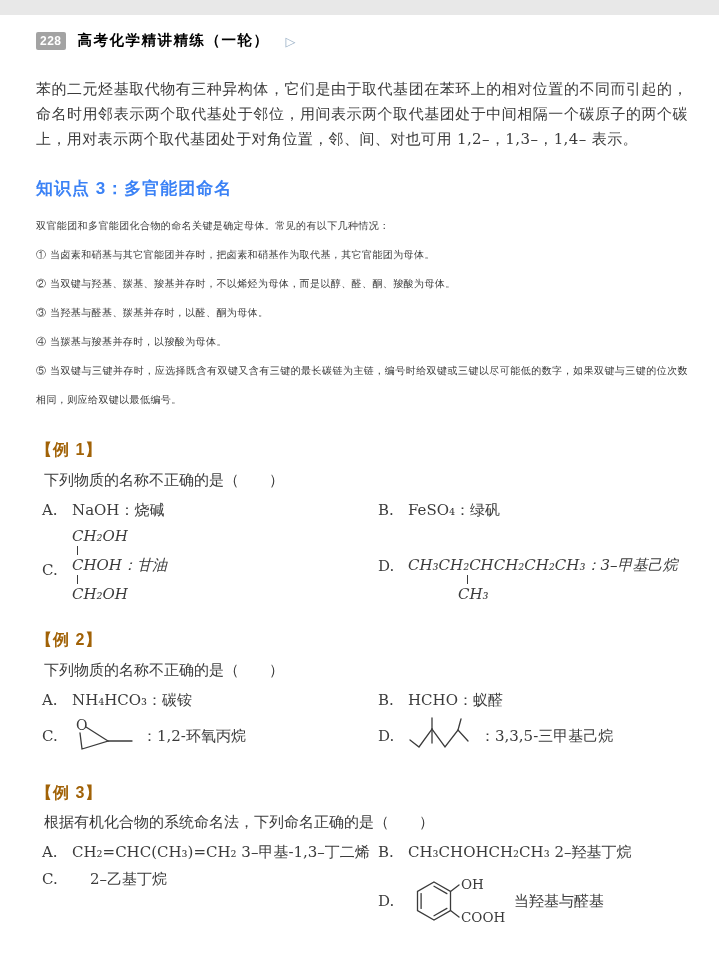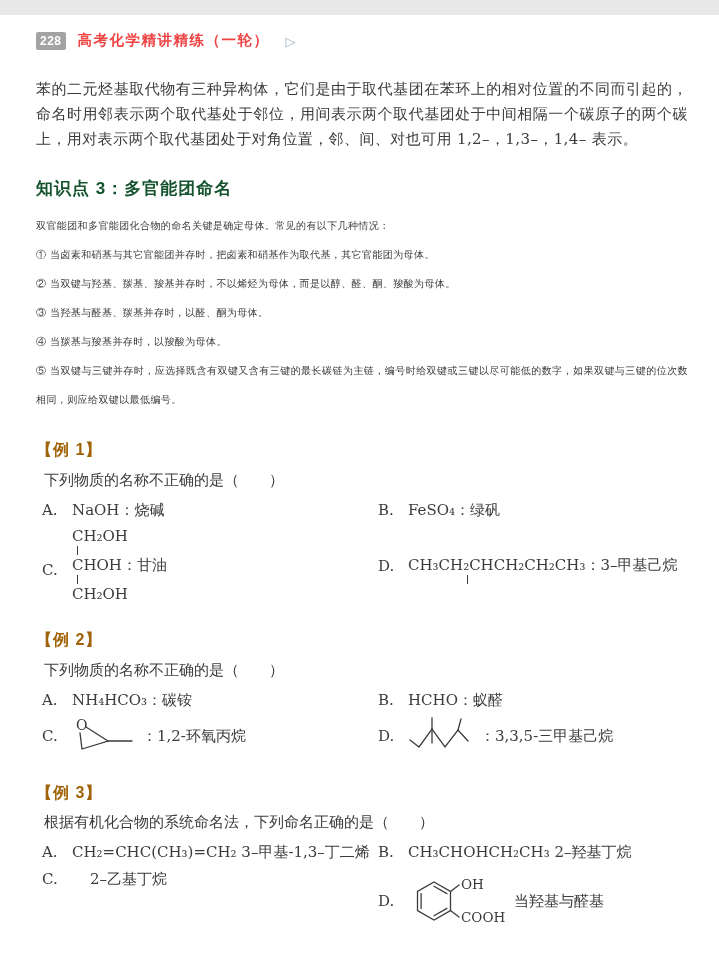--- a/index.html
+++ b/index.html
@@ -17,51 +17,51 @@
   
   .hdr { display:flex; align-items:center; height:20px; }
   .badge {
     background:var(--badge-bg,#a3a3a3); color:#fff;
     font:700 12px/1.2 "Liberation Sans",sans-serif;
     padding:2px 4px; border-radius:2px; letter-spacing:0.5px;
   }
   .hdr-title {
     margin-left:12px;
     font:700 14.5px/1.2 "Liberation Sans",sans-serif;
-    color:#ef4444; letter-spacing:1.5px;
+    color:#000000; letter-spacing:1.5px;
   }
   .hdr-icon { margin-left:16px; color:#9ab0c6; font-size:13px; line-height:1; }
 
   
   .intro {
     margin:26px 0 0; font-size:15px; line-height:25px;
     text-align:justify; letter-spacing:0.4px;
   }
   .kp {
     margin:26px 0 0; font:700 17px/1.3 "Liberation Sans",sans-serif;
-    color:#14532d; letter-spacing:1px;
+    color:#3b82f6; letter-spacing:1px;
   }
   .kb { margin-top:11px; }
   .krow { margin:0; font-size:10px; line-height:29px; text-align:justify; letter-spacing:0.4px; }
 
   
   .example { margin-top:26px; }
   .ex-title { margin:0; font:700 16px/1.3 "Liberation Sans",sans-serif; color:#a16207; letter-spacing:1px; }
   .ex-q { margin:9px 0 0 8px; font-size:15px; line-height:21px; }
   .optgrid {
     display:grid; grid-template-columns:336px auto;
     margin:9px 0 0 6px; row-gap:6px; align-items:start;
   }
   .opt { display:flex; font-size:15px; line-height:21px; }
   .ol { flex:0 0 30px; }
   .ot { white-space:nowrap; }
   .optcenter { align-items:center; }
 
   
-  .chem-col .f { height:19px; line-height:19px; white-space:nowrap; }
+  .chem-col .f { height:19px; line-height:19px; white-space:nowrap;font-style:italic; }
   .vbond { width:1px; height:9px; background:#3b3b3b; margin:0.5px 0 0.5px 5px; }
   .olc1 { margin-top:33px; }
   .optd1 { margin-top:29px; }
   .vb-d1 { margin-left:59px; }
   .sub-d1 { margin-left:50px; }
   .vb-c3 { margin-left:59px; }
   .sub-c3 { margin-left:52px; }
   .cname { align-self:center; margin-left:18px; white-space:nowrap; }
   .olcenter { align-self:center; }
 
@@ -120,20 +120,21 @@
           <div class="f"><span>CHOH</span><span>：甘油</span></div>
           <div class="vbond"></div>
           <div class="f">CH₂OH</div>
         </div>
       </div>
       <div class="opt optd1">
         <span class="ol">D.</span>
         <div class="chem-col">
           <div class="f">CH₃CH₂CHCH₂CH₂CH₃：3–甲基己烷</div>
           <div class="vbond vb-d1"></div>
+          <div class="f sub-d1">CH₃</div>
         </div>
       </div>
     </div>
   </section>
 
   <section class="example">
     <h3 class="ex-title">【例 2】</h3>
     <p class="ex-q">下列物质的名称不正确的是（　　）</p>
     <div class="optgrid">
       <div class="opt">

